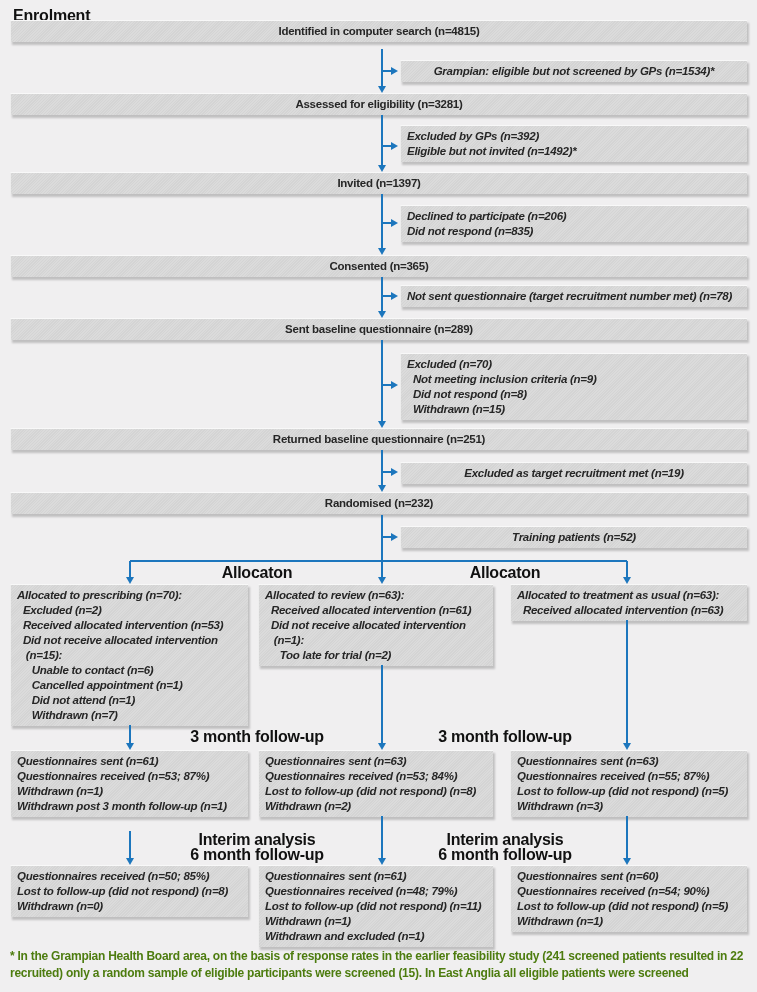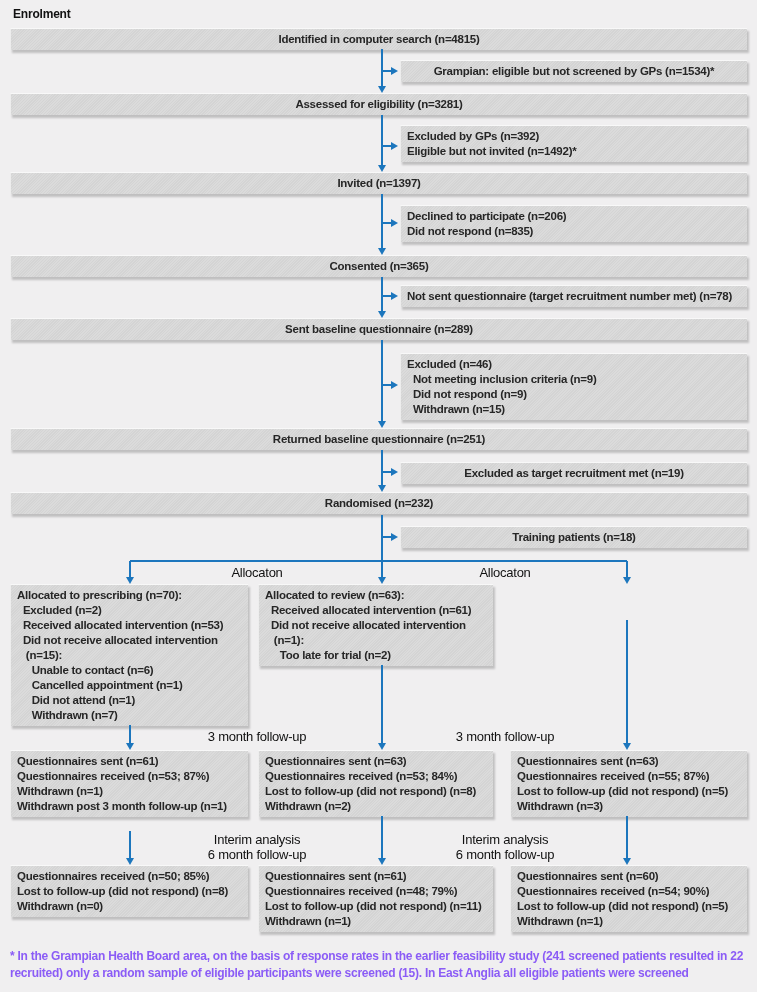--- a/index.html
+++ b/index.html
@@ -13,91 +13,92 @@
     border-left:1px solid #ededed;
     box-shadow:2px 3px 2px rgba(0,0,0,0.20);
     padding:3px 6px;
     color:#262626;
     font-weight:bold;
     font-size:11.5px;
     letter-spacing:-0.25px;
     line-height:15px;
     white-space:pre;
   }
-  .bx .ln{white-space:pre;line-height:15px;}
+  .bx .ln{white-space:pre;line-height:15px;font-style:italic;}
   .center{text-align:center;}
   .center .ln{text-align:center;}
   .stage-label{
     position:absolute;
     width:200px;
     text-align:center;
     color:#111;
-    font-weight:normal;
-    font-size:13px;
+    font-weight:bold;
+    font-size:16px;
     letter-spacing:-0.25px;
     line-height:15px;
   }
   .hdr{
     position:absolute;left:13px;top:7px;
-    color:#111;font-weight:bold;font-size:12px;letter-spacing:-0.2px;
+    color:#111;font-weight:bold;font-size:16px;letter-spacing:-0.2px;
   }
   .footnote{
     position:absolute;left:10px;top:948px;width:740px;
-    color:#8b5cf6;font-weight:bold;font-size:12px;
+    color:#4d7c0f;font-weight:bold;font-size:12px;
     letter-spacing:-0.25px;line-height:16.5px;white-space:normal;
   }
   svg.arrows{position:absolute;left:0;top:0;pointer-events:none;}
   svg.arrows line{stroke:#1c76bd;stroke-width:2;fill:none;}
   svg.arrows polygon{fill:#1c76bd;stroke:none;}
 </style>
 </head>
 <body>
 
 <div class="canvas">
 
   <div class="hdr">Enrolment</div>
 
-  <div class="bx center" style="left:10px;top:28px;width:737px">Identified in computer search (n=4815)</div>
+  <div class="bx center" style="left:10px;top:20px;width:737px">Identified in computer search (n=4815)</div>
   <div class="bx center" style="left:10px;top:93px;width:737px">Assessed for eligibility (n=3281)</div>
   <div class="bx center" style="left:10px;top:172px;width:737px">Invited (n=1397)</div>
   <div class="bx center" style="left:10px;top:255px;width:737px">Consented (n=365)</div>
   <div class="bx center" style="left:10px;top:318px;width:737px">Sent baseline questionnaire (n=289)</div>
   <div class="bx center" style="left:10px;top:428px;width:737px">Returned baseline questionnaire (n=251)</div>
   <div class="bx center" style="left:10px;top:492px;width:737px">Randomised (n=232)</div>
 
   <div class="bx center" style="left:400px;top:60px;width:347px"><div class="ln">Grampian: eligible but not screened by GPs (n=1534)*</div></div>
   <div class="bx" style="left:400px;top:125px;width:347px"><div class="ln">Excluded by GPs (n=392)</div><div class="ln">Eligible but not invited (n=1492)*</div></div>
   <div class="bx" style="left:400px;top:205px;width:347px"><div class="ln">Declined to participate (n=206)</div><div class="ln">Did not respond (n=835)</div></div>
   <div class="bx" style="left:400px;top:285px;width:347px"><div class="ln">Not sent questionnaire (target recruitment number met) (n=78)</div></div>
-  <div class="bx" style="left:400px;top:353px;width:347px"><div class="ln">Excluded (n=46)</div><div class="ln">  Not meeting inclusion criteria (n=9)</div><div class="ln">  Did not respond (n=9)</div><div class="ln">  Withdrawn (n=15)</div></div>
+  <div class="bx" style="left:400px;top:353px;width:347px"><div class="ln">Excluded (n=70)</div><div class="ln">  Not meeting inclusion criteria (n=9)</div><div class="ln">  Did not respond (n=8)</div><div class="ln">  Withdrawn (n=15)</div></div>
   <div class="bx center" style="left:400px;top:462px;width:347px"><div class="ln">Excluded as target recruitment met (n=19)</div></div>
-  <div class="bx center" style="left:400px;top:526px;width:347px"><div class="ln">Training patients (n=18)</div></div>
+  <div class="bx center" style="left:400px;top:526px;width:347px"><div class="ln">Training patients (n=52)</div></div>
 
   <div class="stage-label" style="left:157px;top:565px">Allocaton</div>
   <div class="stage-label" style="left:405px;top:565px">Allocaton</div>
   <div class="stage-label" style="left:157px;top:729px">3 month follow-up</div>
   <div class="stage-label" style="left:405px;top:729px">3 month follow-up</div>
   <div class="stage-label" style="left:157px;top:832px">
     <div>Interim analysis</div>
     <div>6 month follow-up</div>
   </div>
   <div class="stage-label" style="left:405px;top:832px">
     <div>Interim analysis</div>
     <div>6 month follow-up</div>
   </div>
 
   <div class="bx" style="left:10px;top:584px;width:238px"><div class="ln">Allocated to prescribing (n=70):</div><div class="ln">  Excluded (n=2)</div><div class="ln">  Received allocated intervention (n=53)</div><div class="ln">  Did not receive allocated intervention</div><div class="ln">   (n=15):</div><div class="ln">     Unable to contact (n=6)</div><div class="ln">     Cancelled appointment (n=1)</div><div class="ln">     Did not attend (n=1)</div><div class="ln">     Withdrawn (n=7)</div></div>
   <div class="bx" style="left:258px;top:584px;width:235px"><div class="ln">Allocated to review (n=63):</div><div class="ln">  Received allocated intervention (n=61)</div><div class="ln">  Did not receive allocated intervention</div><div class="ln">   (n=1):</div><div class="ln">     Too late for trial (n=2)</div></div>
+  <div class="bx" style="left:510px;top:584px;width:237px"><div class="ln">Allocated to treatment as usual (n=63):</div><div class="ln">  Received allocated intervention (n=63)</div></div>
 
   <div class="bx" style="left:10px;top:750px;width:238px"><div class="ln">Questionnaires sent (n=61)</div><div class="ln">Questionnaires received (n=53; 87%)</div><div class="ln">Withdrawn (n=1)</div><div class="ln">Withdrawn post 3 month follow-up (n=1)</div></div>
   <div class="bx" style="left:258px;top:750px;width:235px"><div class="ln">Questionnaires sent (n=63)</div><div class="ln">Questionnaires received (n=53; 84%)</div><div class="ln">Lost to follow-up (did not respond) (n=8)</div><div class="ln">Withdrawn (n=2)</div></div>
   <div class="bx" style="left:510px;top:750px;width:237px"><div class="ln">Questionnaires sent (n=63)</div><div class="ln">Questionnaires received (n=55; 87%)</div><div class="ln">Lost to follow-up (did not respond) (n=5)</div><div class="ln">Withdrawn (n=3)</div></div>
 
   <div class="bx" style="left:10px;top:865px;width:238px"><div class="ln">Questionnaires received (n=50; 85%)</div><div class="ln">Lost to follow-up (did not respond) (n=8)</div><div class="ln">Withdrawn (n=0)</div></div>
-  <div class="bx" style="left:258px;top:865px;width:235px"><div class="ln">Questionnaires sent (n=61)</div><div class="ln">Questionnaires received (n=48; 79%)</div><div class="ln">Lost to follow-up (did not respond) (n=11)</div><div class="ln">Withdrawn (n=1)</div></div>
+  <div class="bx" style="left:258px;top:865px;width:235px"><div class="ln">Questionnaires sent (n=61)</div><div class="ln">Questionnaires received (n=48; 79%)</div><div class="ln">Lost to follow-up (did not respond) (n=11)</div><div class="ln">Withdrawn (n=1)</div><div class="ln">Withdrawn and excluded (n=1)</div></div>
   <div class="bx" style="left:510px;top:865px;width:237px"><div class="ln">Questionnaires sent (n=60)</div><div class="ln">Questionnaires received (n=54; 90%)</div><div class="ln">Lost to follow-up (did not respond) (n=5)</div><div class="ln">Withdrawn (n=1)</div></div>
 
   <div class="footnote">* In the Grampian Health Board area, on the basis of response rates in the earlier feasibility study (241 screened patients resulted in 22 recruited) only a random sample of eligible participants were screened (15). In East Anglia all eligible patients were screened</div>
 
   <svg class="arrows" width="757" height="992" viewBox="0 0 757 992">
     <g>
       <line x1="382" y1="49" x2="382" y2="87"></line>
         <polygon points="378,86 386,86 382,93"></polygon>
       <line x1="382" y1="115" x2="382" y2="166"></line>
         <polygon points="378,165 386,165 382,172"></polygon>

